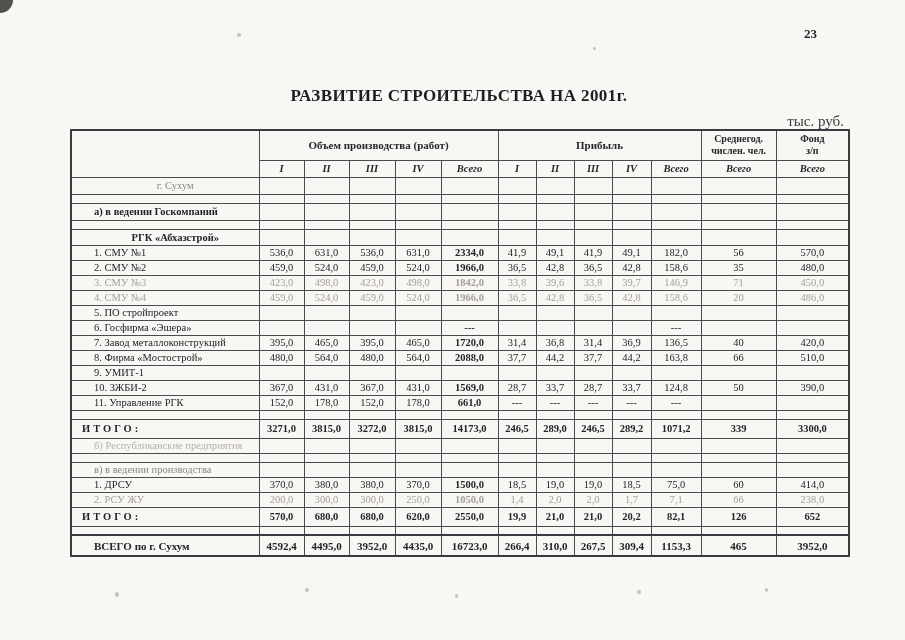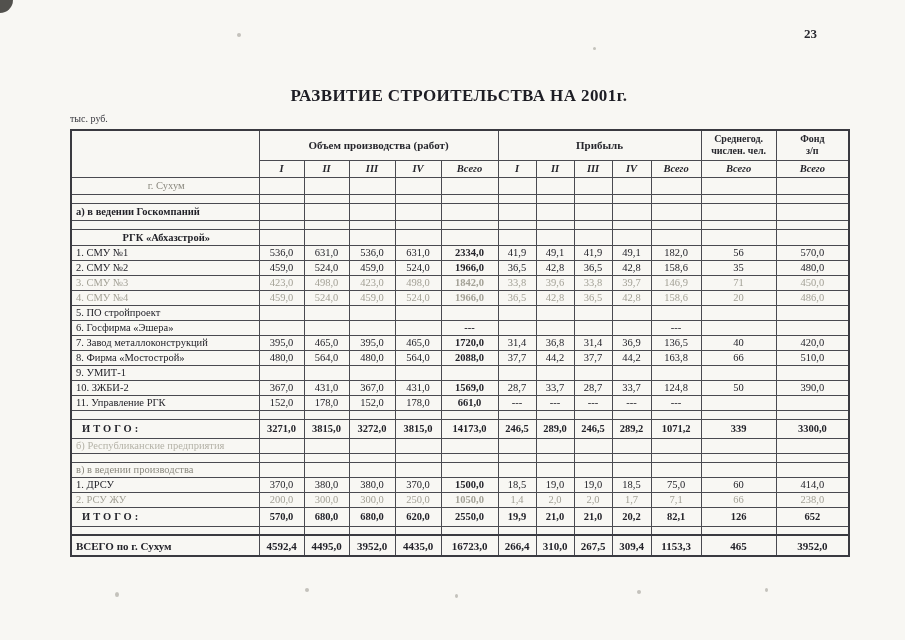--- a/index.html
+++ b/index.html
@@ -15,38 +15,38 @@
     position:absolute; top:26px; right:88px;
     font-weight:bold; font-size:13px; color:#2a2a30;
   }
   .doc-title {
     position:absolute; top:86px; left:70px; width:778px;
     text-align:center; font-weight:bold; font-size:17px;
     letter-spacing:0.4px; color:#1d1d24;
   }
   .units-note {
     position:absolute; top:113px; left:70px; width:774px;
-    text-align:left; font-size:10px; color:#3a3a40;
+    text-align:right; font-size:15px; color:#3a3a40;
   }
   .table-wrap { position:absolute; top:129px; left:70px;border-radius:13px; }
   table { border-collapse:collapse; table-layout:fixed; width:778px; border:2px solid #3a3a40; }
   th, td {
     border:1px solid #4a4a50;
     font-size:10.5px;
     padding:0 2px;
     overflow:hidden; white-space:nowrap;
     vertical-align:middle;
   }
   thead th { font-weight:bold; text-align:center; color:#26262c; }
   tr.h1 th { height:30px; font-size:11px; }
   tr.h1 th div { line-height:12px; font-size:10px; }
   tr.h2 th { height:17px; font-style:italic; font-weight:bold; font-size:10.5px; }
   .corner { background:transparent; }
 
-  td.c-label { text-align:left; padding-left:4px; }
+  td.c-label { text-align:left; padding-left:22px; }
   td.c-num  { text-align:center; }
   td.c4 { font-weight:bold; }          
 
   tr.r-blank td { height:9px; }
   tr.r-city td { height:17px; }
   tr.r-city td.c-label { text-align:center; color:#8a887e; }
   tr.r-section td { height:17px; }
   tr.r-section td.c-label { font-weight:bold; }
   tr.r-subsection td { height:16px; }
   tr.r-subsection td.c-label { font-weight:bold; text-align:center; }

